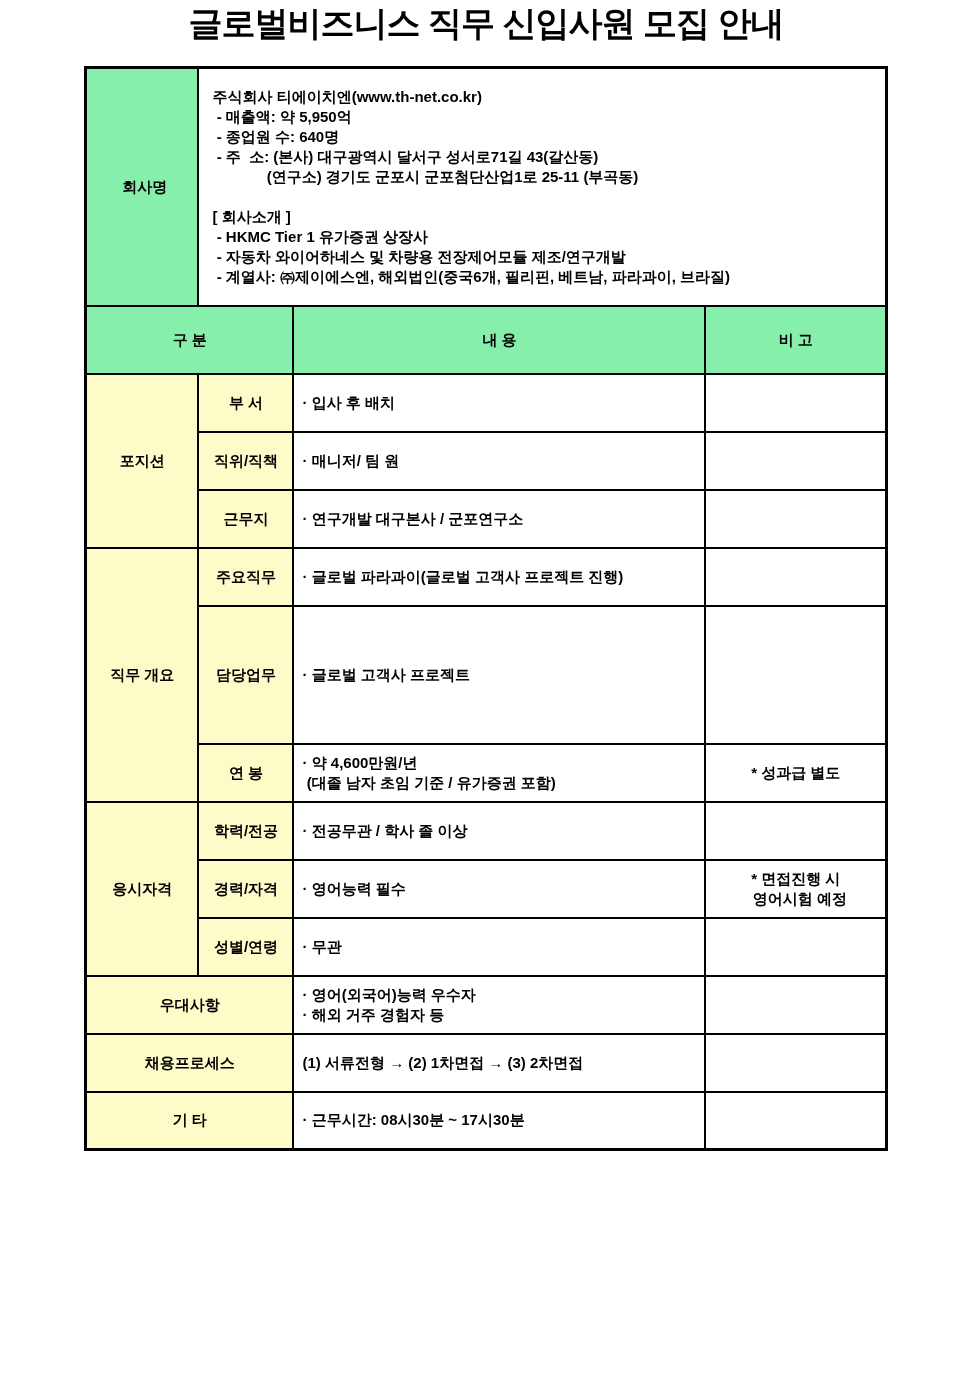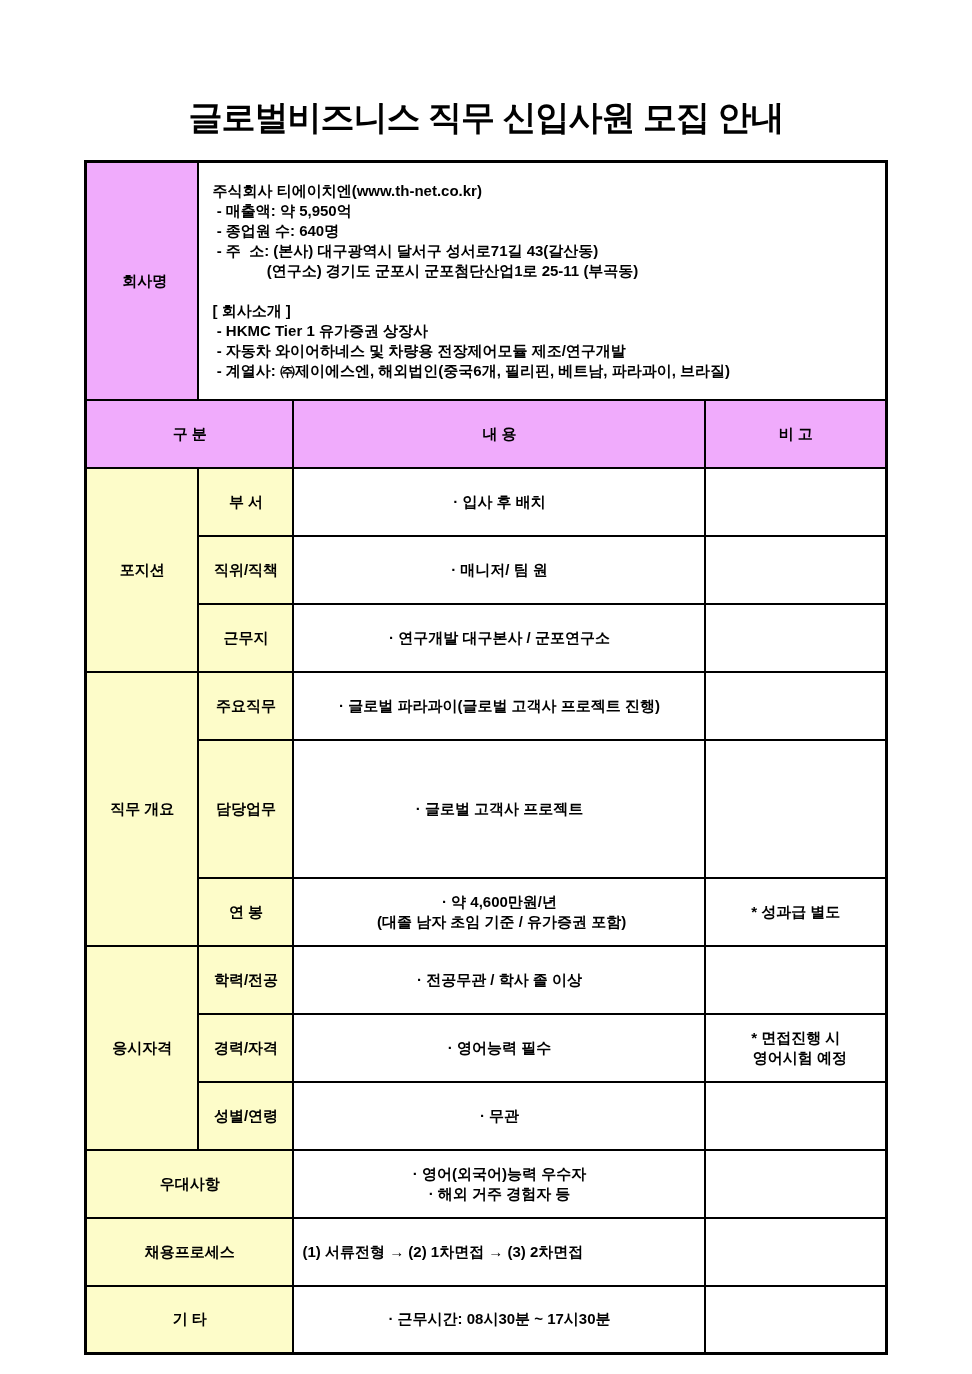--- a/index.html
+++ b/index.html
@@ -10,21 +10,20 @@
     color: #000;
   }
   .sheet {
     position: relative;
     width: 972px; height: 1374px;
     background: #ffffff;
     overflow: hidden;
   }
   .title {
     margin: 0;
-    padding-top: 94px;
     text-align: center;
     font-size: 34px;
     font-weight: 800;
     letter-spacing: -1px;
     line-height: 46px;
   }
   table.recruit {
     border-collapse: collapse;
     table-layout: fixed;
     width: 801px;
@@ -33,30 +32,30 @@
   }
   table.recruit td {
     border: 2px solid #000;
     font-size: 15px;
     font-weight: 700;
     line-height: 20px;
     vertical-align: middle;
     padding: 4px 8px;
     overflow: hidden;
   }
-  .c-blue   { background: #f0abfc; }
+  .c-blue   { background: #86efac; }
   .c-yellow { background: #fdfcc9; }
   .lbl      { text-align: center; font-size: 16px; letter-spacing: 0px; }
-  .content  { text-align: center; white-space: pre-wrap; padding-left: 12px; }
+  .content  { text-align: left; white-space: pre-wrap; padding-left: 12px; }
   .content-center { text-align: left; white-space: pre-wrap; }
   .note     { text-align: center; white-space: pre-wrap; padding-left: 10px; }
   .company-content { white-space: pre-wrap; padding: 10px 10px 10px 9px; line-height: 21px; }
   tr.r-company td { height: 238px; padding-left: 13px; }
   tr.r-header  td { height: 68px; }
-  tr.r-std     td { height: 68px; }
+  tr.r-std     td { height: 58px; }
   tr.r-tall    td { height: 138px; }
 </style>
 </head>
 <body>
 
 <div class="sheet">
 
   <h1 class="title">글로벌비즈니스 직무 신입사원 모집 안내</h1>
 
   <table class="recruit">

